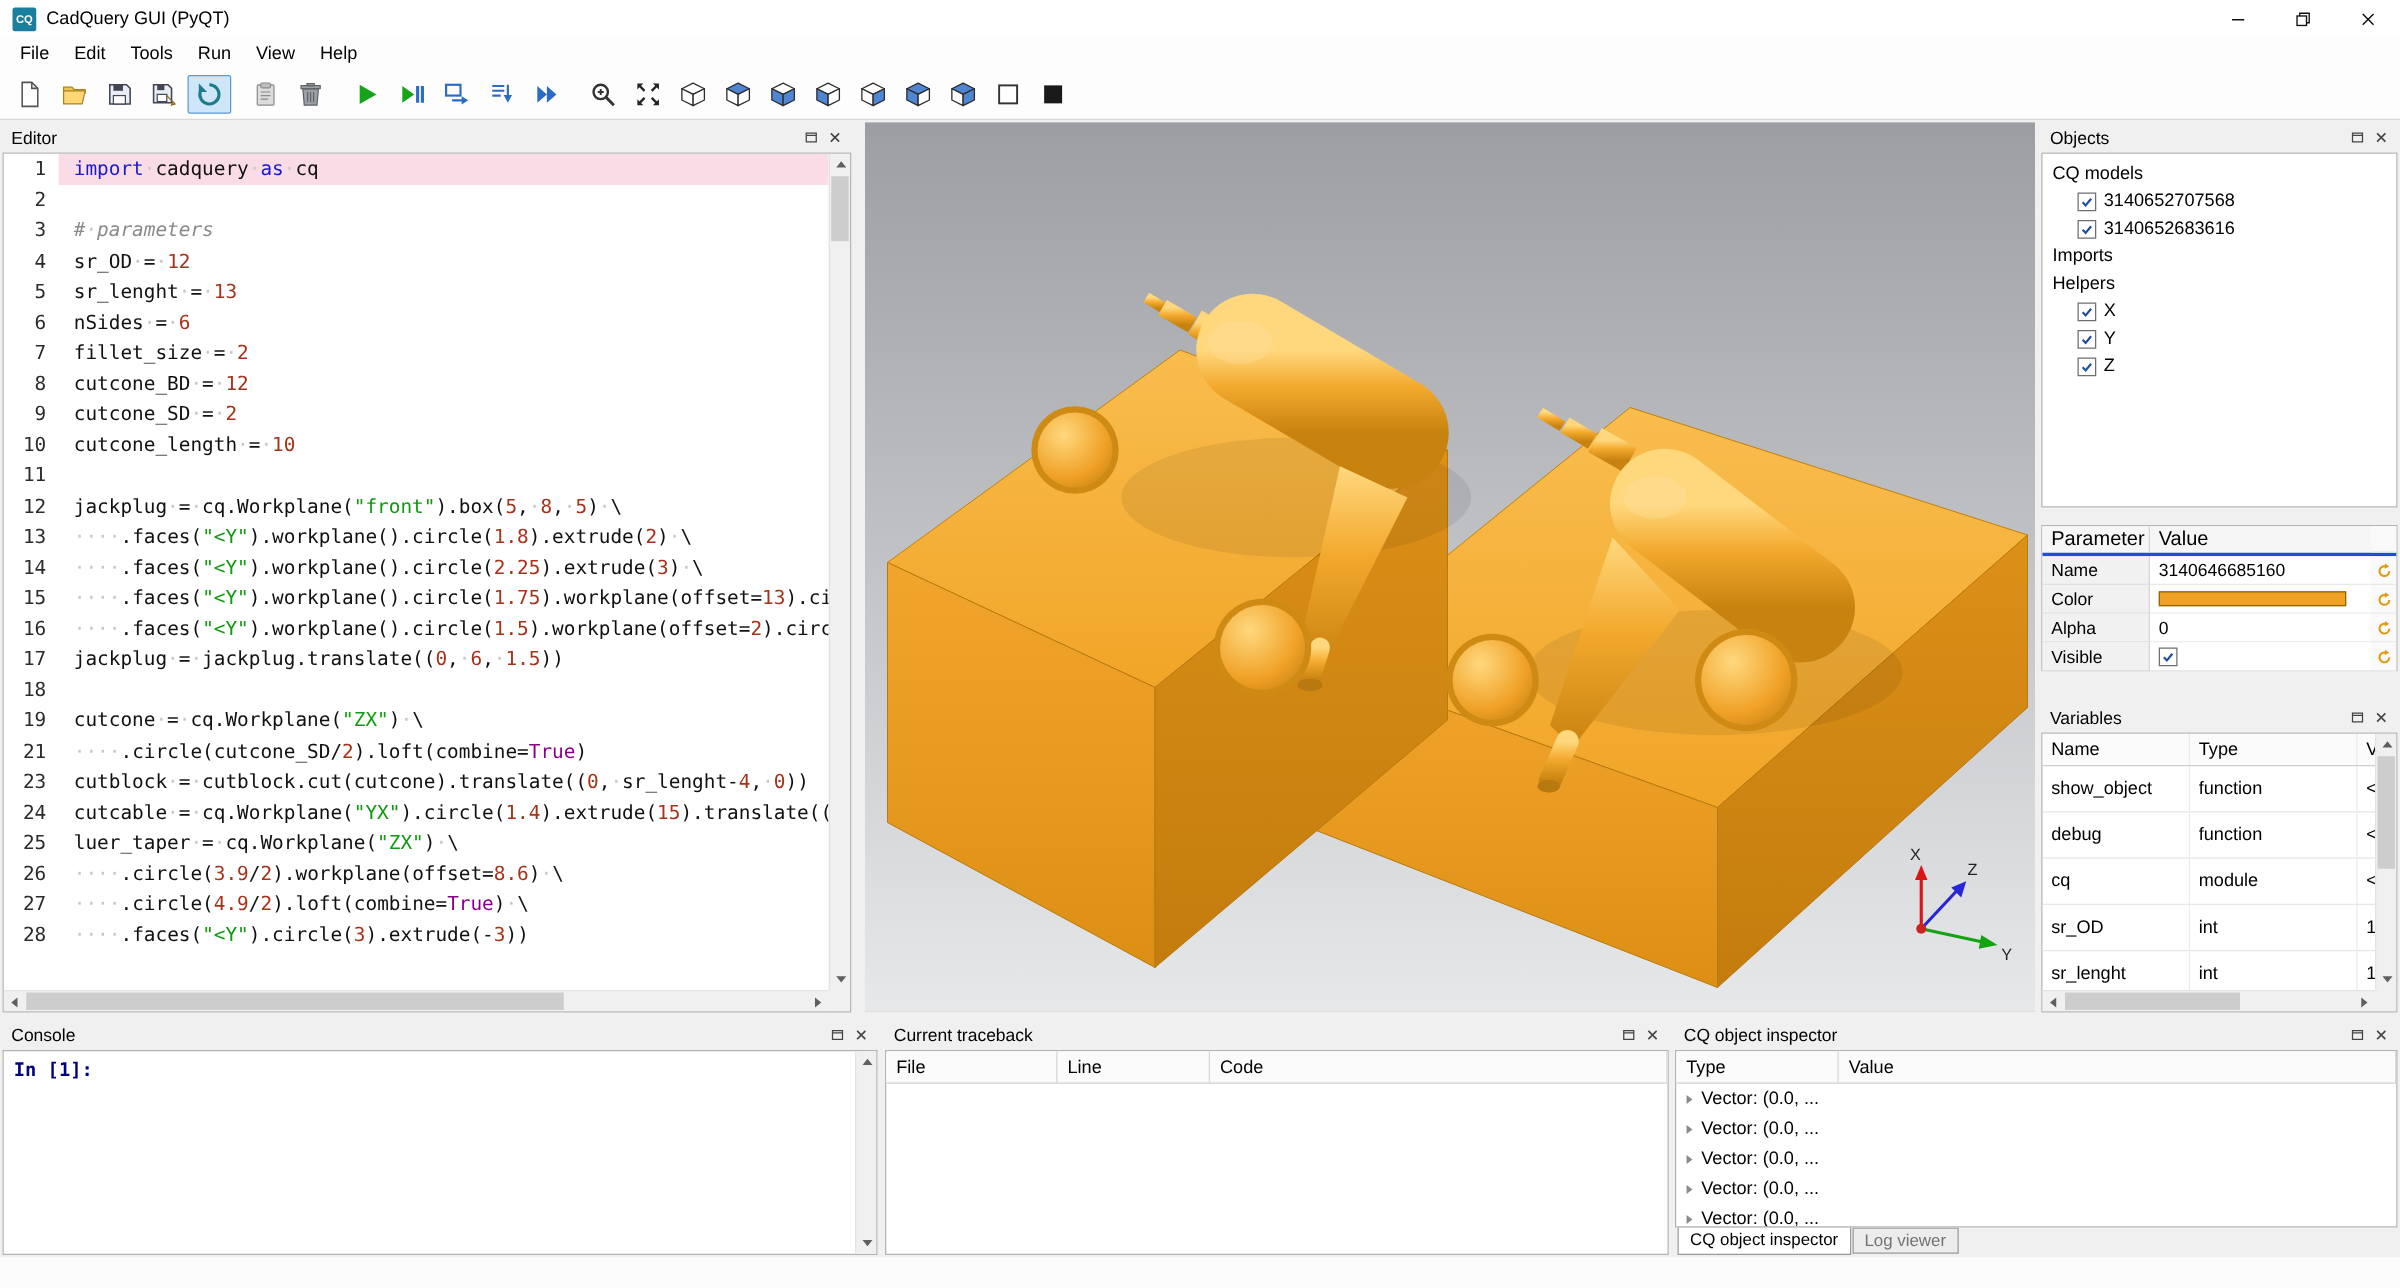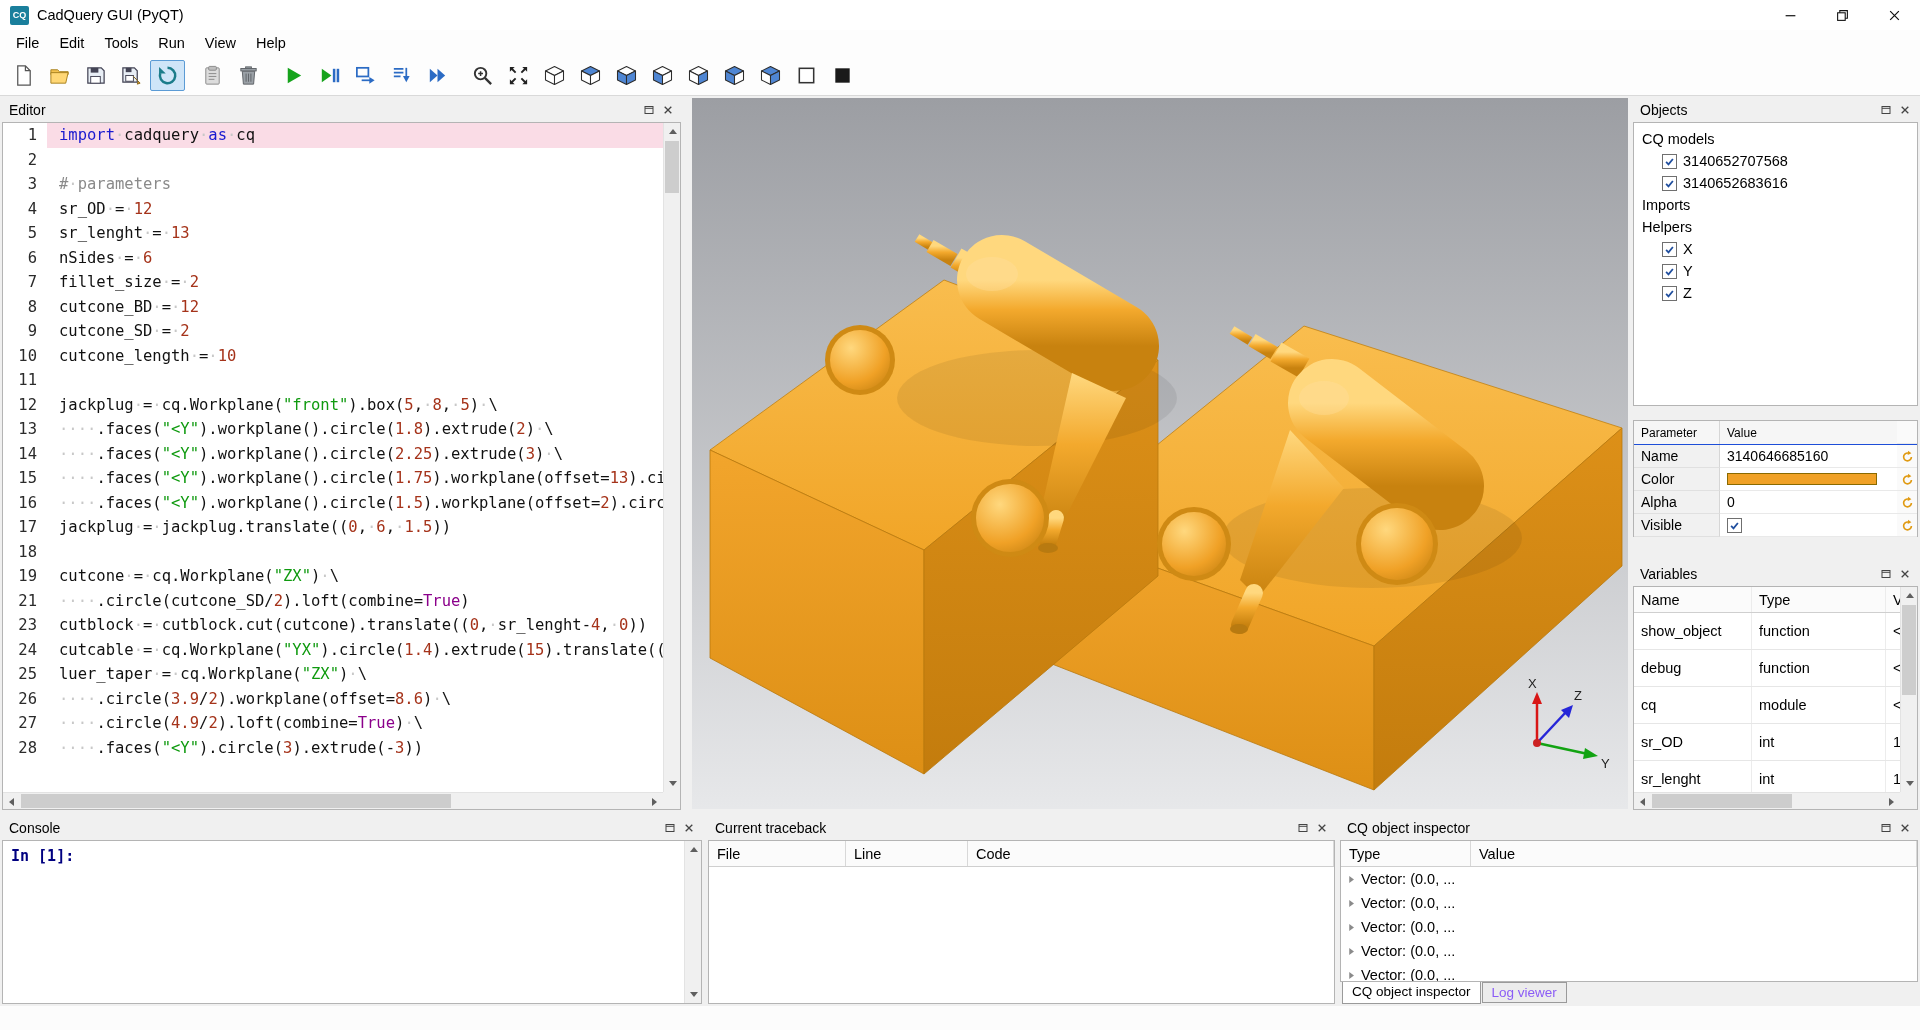--- a/index.html
+++ b/index.html
@@ -31,21 +31,21 @@
 
   
   #editor-panel{left:2px;top:98px;width:679px;height:712px}
   #code-area{position:absolute;left:0;top:0;right:17px;bottom:17px;overflow:hidden;background:#fff}
   .ed-line{height:24.5px;line-height:24.5px;white-space:pre;display:flex;font-family:"DejaVu Sans Mono",monospace;font-size:15.5px}
   .ed-line.cur{background:#fadce6}
   .gut{flex:none;width:44px;background:#fff;color:#2b2b2b;text-align:right;padding-right:10px}
   .code{padding-left:12px;color:#111}
   .code .kw{color:#1a1ad0}
   .code .str{color:#0f9a0f}
-  .code .com{color:#8a8a8a;}
+  .code .com{color:#8a8a8a;font-style:italic}
   .code .num{color:#a5331a}
   .code .bool{color:#8b008b}
   .code .ws{color:#c8c8c8}
 
   
   .sb{position:absolute;background:#f0f0f0}
   .sb-v{width:17px;border-left:1px solid #e3e3e3}
   .sb-h{height:17px;border-top:1px solid #e3e3e3}
   .sb-corner{position:absolute;width:17px;height:17px;background:#f0f0f0}
   .sb .btn{position:absolute;width:17px;height:17px;display:flex;align-items:center;justify-content:center}
@@ -59,21 +59,21 @@
   #viewport{position:absolute;left:692px;top:98px;width:936px;height:711px;background:#9c9ea3}
 
   
   #objects-panel{left:1633px;top:98px;width:285px;height:308px}
   .tree-row{height:22px;display:flex;align-items:center;gap:6px;font-size:14.5px}
   .cb{width:15px;height:15px;border:1px solid #6f6f6f;background:#fff;display:inline-flex;align-items:center;justify-content:center;flex:none}
   .cb svg{width:11px;height:11px}
 
   #properties{position:absolute;left:1633px;top:420px;width:285px;height:117px;background:#fff;border:1px solid #b4b4b4;font-size:14px}
   .prop-row{display:flex;height:23px;align-items:stretch}
-  .prop-row.head{height:24px;background:#f6f6f6;border-bottom:1px solid #1d4ed8;font-size:12px}
+  .prop-row.head{height:24px;background:#f6f6f6;border-bottom:3px solid #1d4ed8;font-size:16px}
   .prop-c1{flex:none;width:86px;display:flex;align-items:center;padding-left:7px;background:#f1f1f1;border-right:1px solid #d6d6d6;border-bottom:1px solid #e0e0e0}
   .prop-row.head .prop-c1{background:#f6f6f6;border-bottom:none}
   .prop-c2{flex:1;display:flex;align-items:center;padding-left:7px;background:#fff;border-bottom:1px solid #e9e9e9;overflow:hidden}
   .prop-row.head .prop-c2{background:#f6f6f6;border-bottom:none}
   .prop-c3{flex:none;width:20px;display:flex;align-items:center;justify-content:center;background:#fafafa;border-bottom:1px solid #e9e9e9}
   .swatch{width:150px;height:12px;border:1px solid #8a6a00}
 
   #variables-panel{left:1633px;top:562px;width:285px;height:248px}
   .var-row{display:flex;height:37px;align-items:stretch;font-size:14.5px;border-bottom:1px solid #e6e6e6}
   .var-row.head{height:26px;background:#fbfbfb;border-bottom:1px solid #cfcfcf}
@@ -86,21 +86,21 @@
 
   #traceback-panel{left:708px;top:816px;width:627px;height:188px}
   .tb-head{display:flex;height:26px;background:#fbfbfb;border-bottom:1px solid #cfcfcf;font-size:14.5px}
   .tb-cell{display:flex;align-items:center;padding-left:8px;border-right:1px solid #d8d8d8;overflow:hidden;white-space:nowrap}
 
   #inspector-panel{left:1340px;top:816px;width:578px;height:190px}
   .insp-row{display:flex;height:24px;align-items:center;font-size:14.5px}
   .insp-arrow{width:20px;display:flex;justify-content:center;flex:none}
   .insp-arrow svg{width:9px;height:9px}
   #insp-tabs{height:24px;flex:none;background:#f0f0f0;display:flex;align-items:flex-start;padding-left:2px;gap:1px}
-  .tab{font-size:13.5px;padding:2px 9px 3px;border:1px solid #9a9a9a;background:#ececec;color:#8b5cf6;height:21px}
+  .tab{font-size:13.5px;padding:2px 9px 3px;border:1px solid #9a9a9a;background:#ececec;color:#737373;height:21px}
   .tab.active{background:#fff;color:#000;margin-top:-1px;height:23px}
 
   #bottom-strip{position:absolute;left:0;top:1006px;width:1920px;height:24px;background:#fcfcfc}
 </style>
 </head>
 <body>
 
 <div id="titlebar">
   <div class="app-icon">CQ</div>
   <div class="title-text">CadQuery GUI (PyQT)</div>

